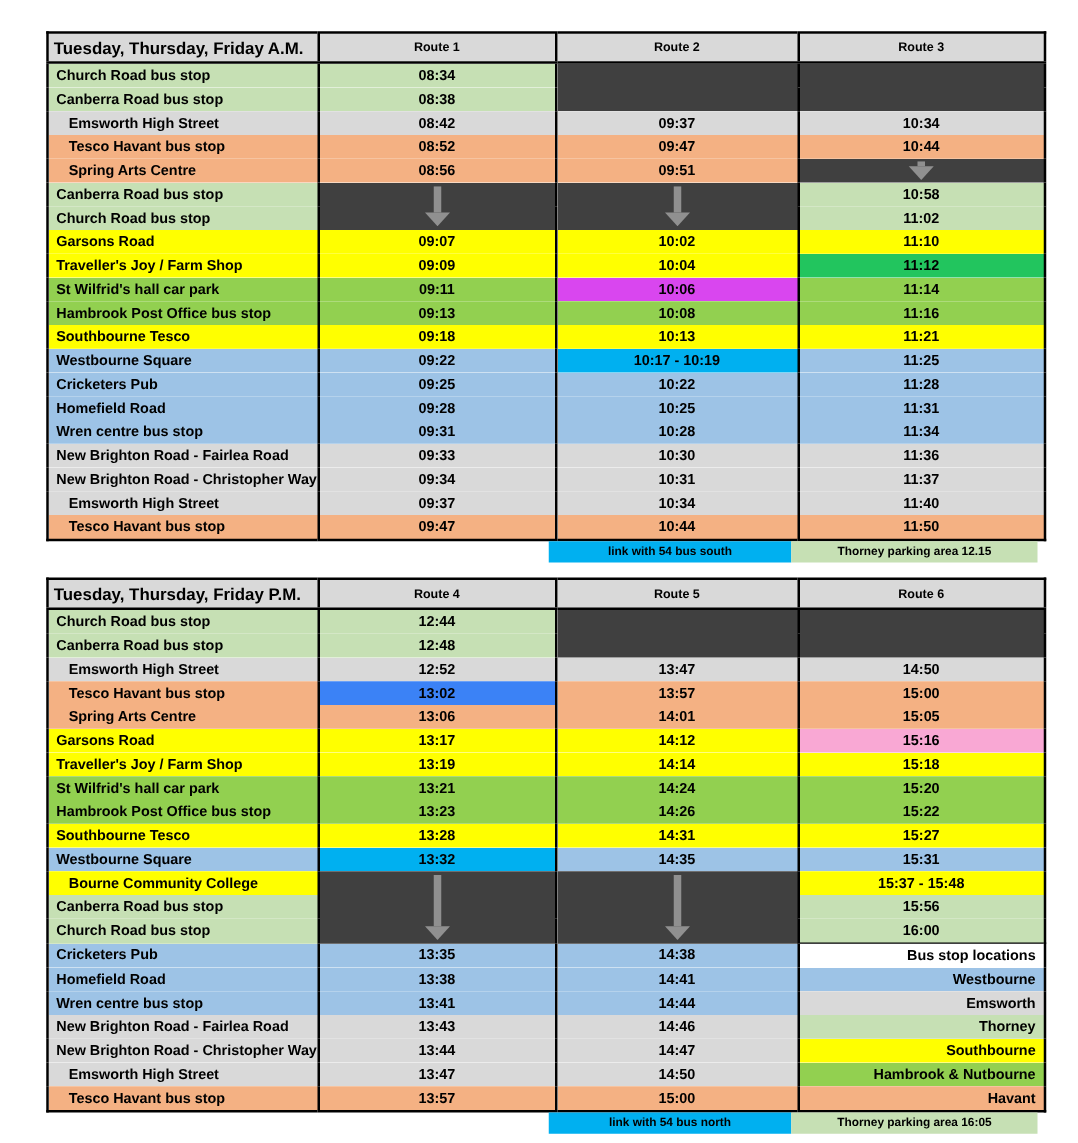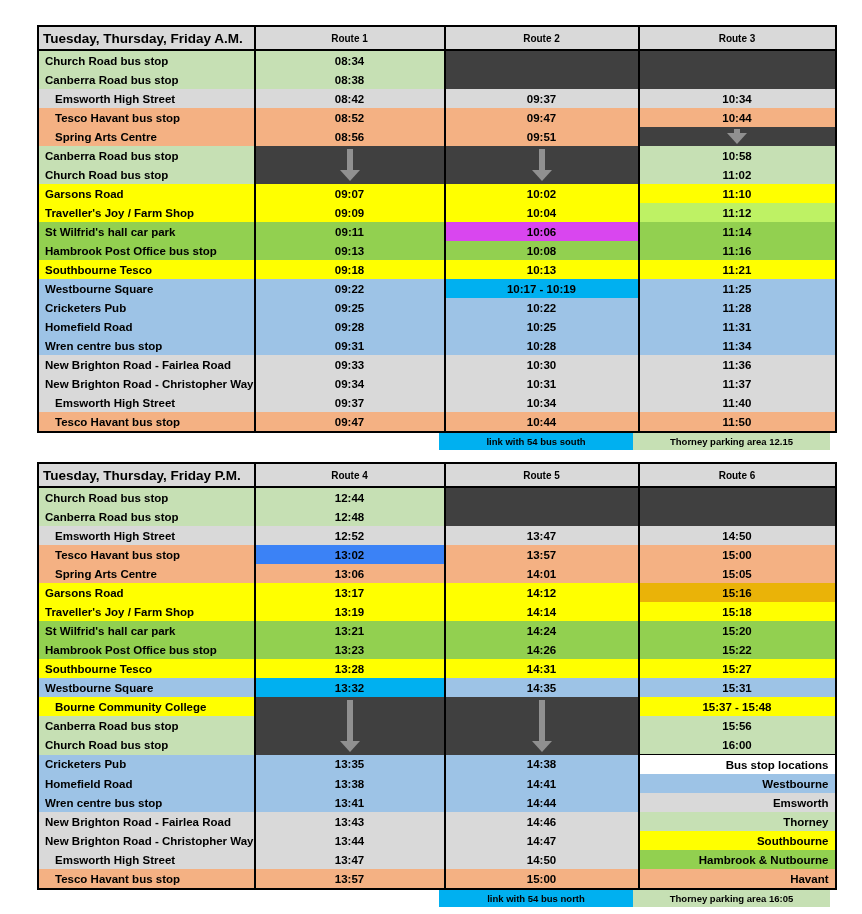--- a/index.html
+++ b/index.html
@@ -105,21 +105,21 @@
           <tr>
             <td class="stop" style="background: rgb(255, 255, 0);">Garsons Road</td>
             <td class="cb time" style="background: rgb(255, 255, 0);">09:07</td>
             <td class="cb time" style="background: rgb(255, 255, 0);">10:02</td>
             <td class="cb time" style="background: rgb(255, 255, 0);">11:10</td>
           </tr>
           <tr>
             <td class="stop" style="background: rgb(255, 255, 0);">Traveller's Joy / Farm Shop</td>
             <td class="cb time" style="background: rgb(255, 255, 0);">09:09</td>
             <td class="cb time" style="background: rgb(255, 255, 0);">10:04</td>
-            <td class="cb time" style="background: #bef264;">11:12</td>
+            <td class="cb time" style="background: #22c55e;">11:12</td>
           </tr>
           <tr>
             <td class="stop" style="background: rgb(146, 208, 80);">St Wilfrid's hall car park</td>
             <td class="cb time" style="background: rgb(146, 208, 80);">09:11</td>
             <td class="cb time" style="background: #d946ef;">10:06</td>
             <td class="cb time" style="background: rgb(146, 208, 80);">11:14</td>
           </tr>
           <tr>
             <td class="stop" style="background: rgb(146, 208, 80);">Hambrook Post Office bus stop</td>
             <td class="cb time" style="background: rgb(146, 208, 80);">09:13</td>
@@ -233,21 +233,21 @@
           <tr>
             <td class="stop indent" style="background: rgb(244, 177, 131);">Spring Arts Centre</td>
             <td class="cb time" style="background: rgb(244, 177, 131);">13:06</td>
             <td class="cb time" style="background: rgb(244, 177, 131);">14:01</td>
             <td class="cb time" style="background: rgb(244, 177, 131);">15:05</td>
           </tr>
           <tr>
             <td class="stop" style="background: rgb(255, 255, 0);">Garsons Road</td>
             <td class="cb time" style="background: rgb(255, 255, 0);">13:17</td>
             <td class="cb time" style="background: rgb(255, 255, 0);">14:12</td>
-            <td class="cb time" style="background: #eab308;">15:16</td>
+            <td class="cb time" style="background: #f9a8d4;">15:16</td>
           </tr>
           <tr>
             <td class="stop" style="background: rgb(255, 255, 0);">Traveller's Joy / Farm Shop</td>
             <td class="cb time" style="background: rgb(255, 255, 0);">13:19</td>
             <td class="cb time" style="background: rgb(255, 255, 0);">14:14</td>
             <td class="cb time" style="background: rgb(255, 255, 0);">15:18</td>
           </tr>
           <tr>
             <td class="stop" style="background: rgb(146, 208, 80);">St Wilfrid's hall car park</td>
             <td class="cb time" style="background: rgb(146, 208, 80);">13:21</td>

